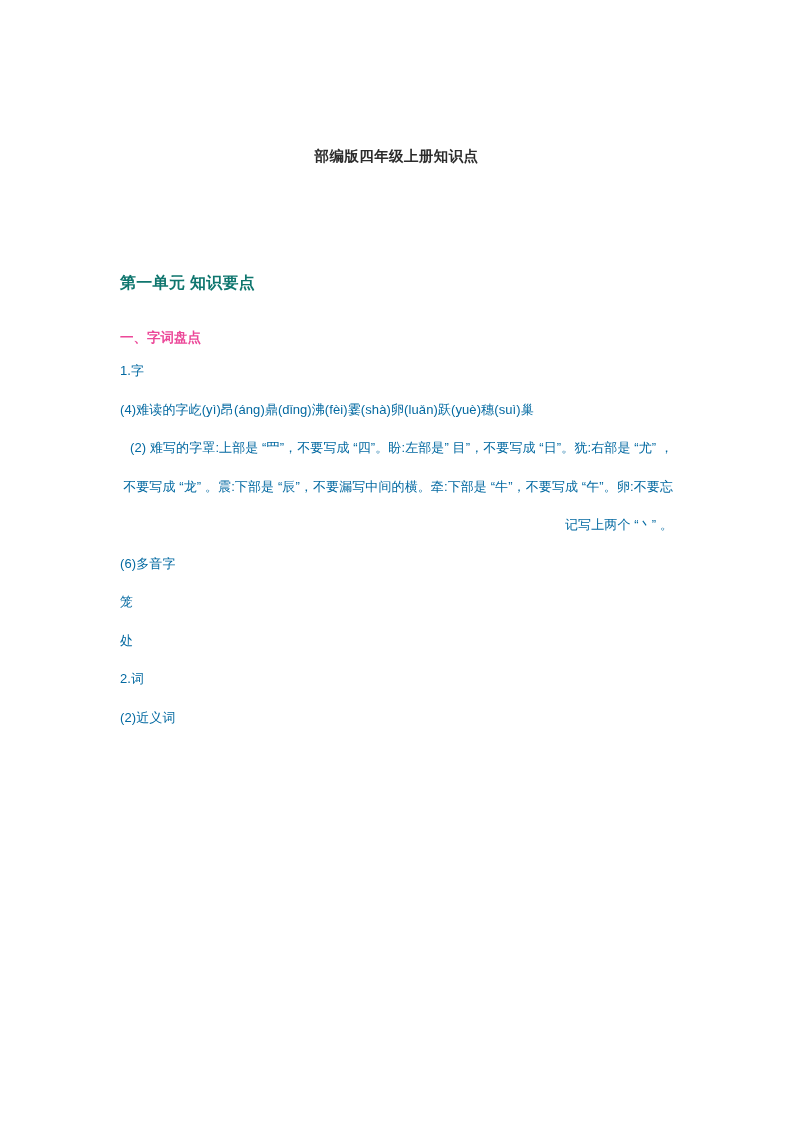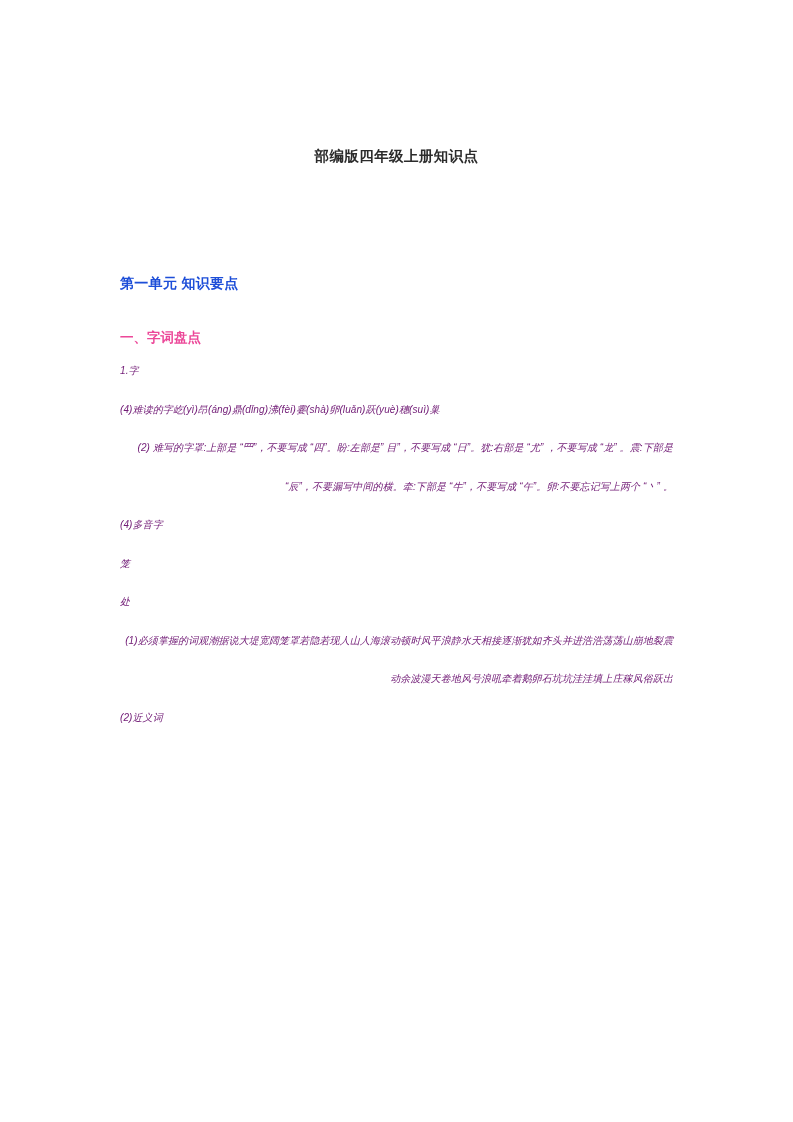--- a/index.html
+++ b/index.html
@@ -41,23 +41,23 @@
     position: absolute;
     left: 0;
     top: 145px;
     width: 553px;
     line-height: 22px;
   }
   .unit-heading {
     position: absolute;
     left: 0;
     top: 228px;
-    font-size: 14px;
+    font-size: 16px;
     font-weight: bold;
-    color: #1d4ed8;
+    color: #0f766e;
     letter-spacing: 0.3px;
     line-height: 24px;
     margin-top: 43px;
   }
   .section-heading {
     position: absolute;
     left: 0;
     top: 312px;
     font-size: 13.5px;
     font-weight: bold;
@@ -66,26 +66,25 @@
   }
   .body-block {
     position: absolute;
     left: 0;
     top: 352px;
     width: 553px;
   }
   p.para {
     margin: 0 0 0 0;
     padding: 0;
-    font-size: 10px;
-    color: #701a75;
+    font-size: 13px;
+    color: #0369a1;
     line-height: 38.5px;
     letter-spacing: 0.1px;
     white-space: nowrap;
-    font-style: italic;
   }
   p.para.wrap {
     white-space: normal;
     text-align: right;
   }
 </style>
 </head>
 <body>
 
 <div class="page">
@@ -95,21 +94,21 @@
     <h1 class="doc-title">部编版四年级上册知识点</h1>
 
     <h2 class="unit-heading">第一单元  知识要点</h2>
 
     <h3 class="section-heading">一、字词盘点</h3>
 
     <div class="body-block">
       <p class="para">1.字</p>
       <p class="para">(4)难读的字屹(yì)昂(áng)鼎(dǐng)沸(fèi)霎(shà)卵(luǎn)跃(yuè)穗(suì)巢</p>
       <p class="para wrap">(2) 难写的字罩:上部是 “罒”，不要写成 “四”。盼:左部是” 目”，不要写成 “日”。犹:右部是 “尤” ，不要写成 “龙” 。震:下部是 “辰”，不要漏写中间的横。牵:下部是 “牛”，不要写成 “午”。卵:不要忘记写上两个 “丶” 。</p>
-      <p class="para">(4)多音字</p>
+      <p class="para">(6)多音字</p>
       <p class="para">笼</p>
       <p class="para">处</p>
-      <p class="para wrap">(1)必须掌握的词观潮据说大堤宽阔笼罩若隐若现人山人海滚动顿时风平浪静水天相接逐渐犹如齐头并进浩浩荡荡山崩地裂震动余波漫天卷地风号浪吼牵着鹅卵石坑坑洼洼填上庄稼风俗跃出</p>
+      <p class="para">2.词</p>
       <p class="para">(2)近义词</p>
     </div>
 
   </div>
 </div>
 
 </body></html>

